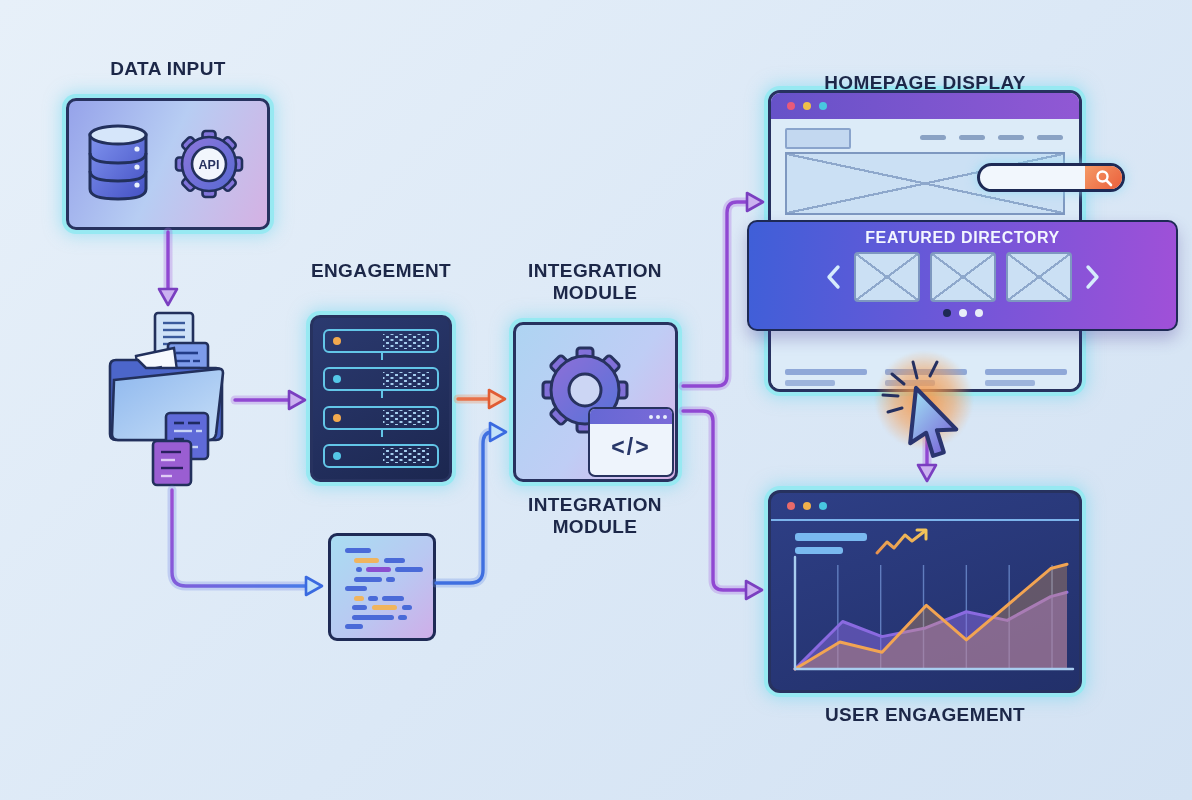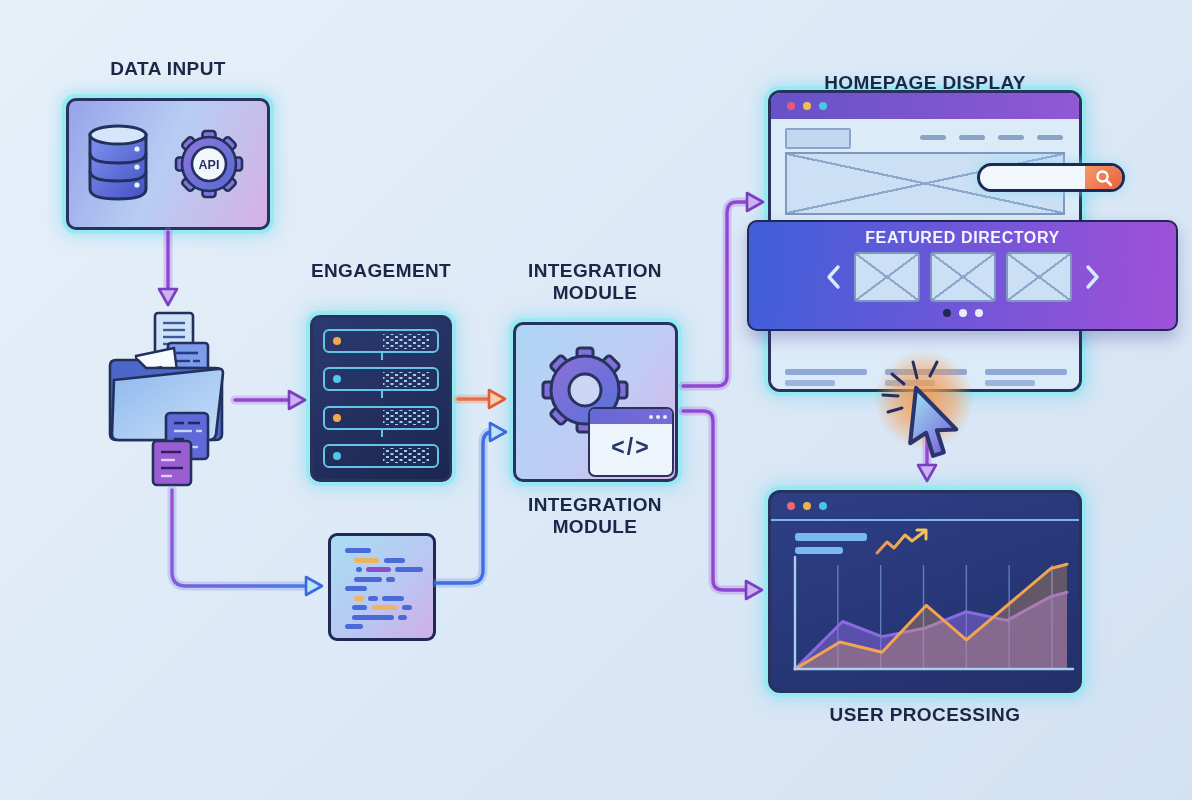--- a/index.html
+++ b/index.html
@@ -117,21 +117,21 @@
   <div>MODULE</div>
 </div>
 
 <div class="node-title" style="left:505px;top:494px;width:180px;">
   <div>INTEGRATION</div>
   <div>MODULE</div>
 </div>
 
 <div class="node-title" style="left:775px;top:72px;width:300px;">HOMEPAGE DISPLAY</div>
 
-<div class="node-title" style="left:775px;top:704px;width:300px;">USER PROCESSING</div>
+<div class="node-title" style="left:775px;top:704px;width:300px;">USER ENGAGEMENT</div>
 
 <div id="data-input-box" class="framed">
   <svg width="66" height="82" viewBox="0 0 66 82">
     <defs>
       <linearGradient id="dbGrad" x1="0" y1="0" x2="1" y2="1">
         <stop offset="0" stop-color="#7f93ee"></stop>
           <stop offset="1" stop-color="#4450c4"></stop>
       </linearGradient>
     </defs>
     <path d="M5,12 L5,66 Q5,76 33,76 Q61,76 61,66 L61,12 Z" fill="url(#dbGrad)" stroke="#22305c" stroke-width="3"></path>

